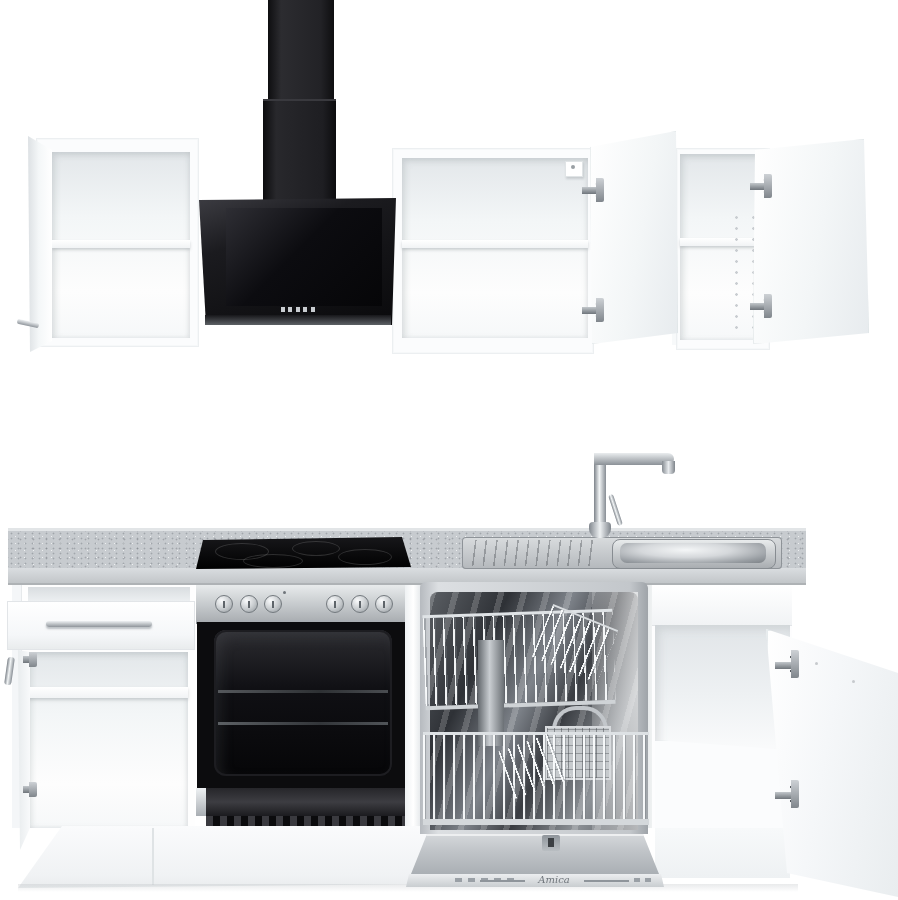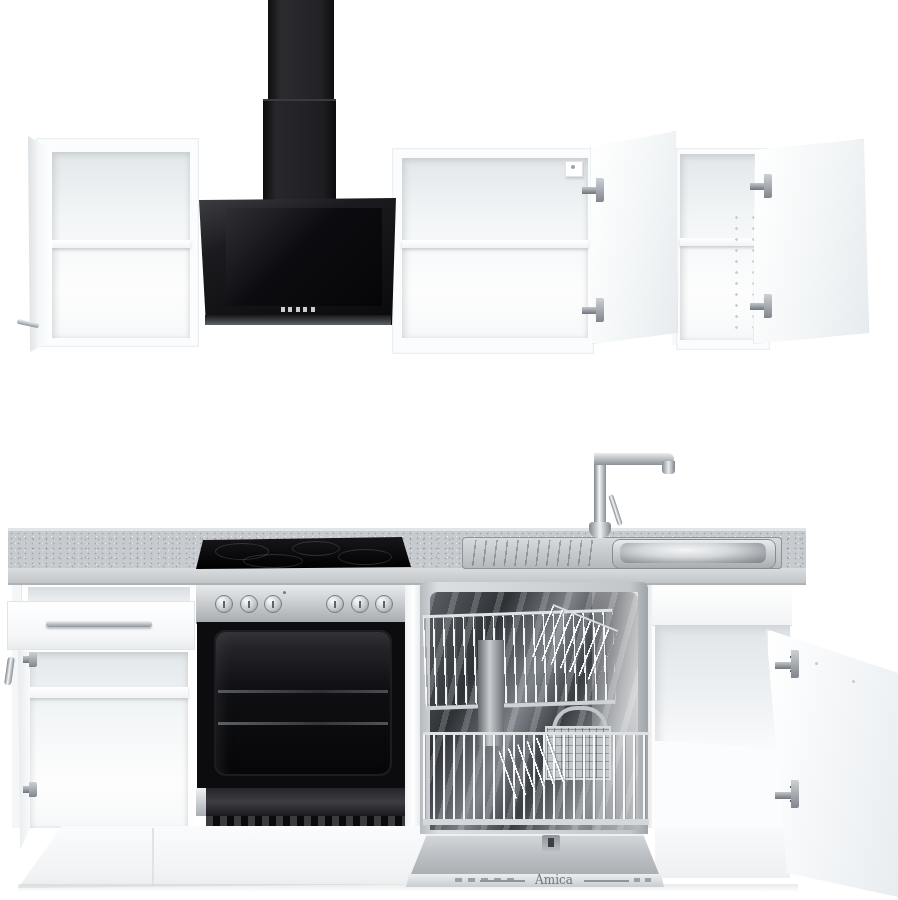--- a/index.html
+++ b/index.html
@@ -30,21 +30,21 @@
   .wires{background-image:repeating-linear-gradient(90deg, rgba(250,252,253,.95) 0 1.6px,
          rgba(110,116,122,.4) 1.6px 3px, transparent 3px 10px);}
   .rail{background:linear-gradient(180deg,#eef1f3,#a9aeb3);}
   .ring{border:1.5px solid rgba(255,255,255,.15);border-radius:50%;}
   .speckle{background-image:
       radial-gradient(circle, rgba(115,120,126,.45) 0.8px, transparent 1.1px),
       radial-gradient(circle, rgba(255,255,255,.7) 0.7px, transparent 1px),
       radial-gradient(circle, rgba(90,96,102,.35) 0.8px, transparent 1.1px);
       background-size:7px 5px, 9px 7px, 13px 9px;
       background-position:0 0, 3px 2px, 6px 4px;}
-  .brand{font-family:"DejaVu Serif",serif;font-size:12px;color:#70767c;line-height:10px;}
+  .brand{font-family:"DejaVu Serif",serif;font-style:italic;font-size:10px;color:#70767c;line-height:10px;}
 </style>
 </head>
 <body>
 
 <div class="stage" title="White fitted kitchen unit, front view, with all doors and drawers open">
 
   <div class="abs carcass" style="left:36px;top:138px;width:161px;height:207px;"></div>
   <div class="abs opening" style="left:52px;top:152px;width:138px;height:186px;"></div>
   <div class="abs shelf" style="left:52px;top:240px;width:138px;height:8px;"></div>
   <div class="abs" style="left:28px;top:136px;width:24px;height:216px;background:linear-gradient(90deg,#dde1e4 0%,#f4f7f8 45%,#ffffff 100%);clip-path:polygon(0px 0px,24px 14px,24px 205px,2px 216px);"></div>

